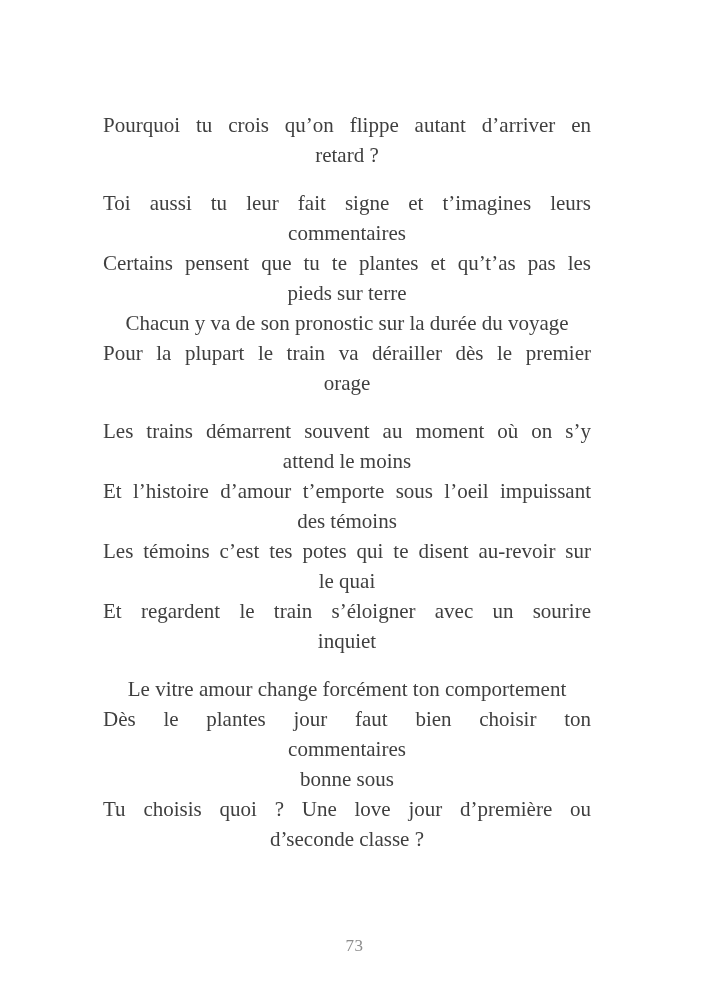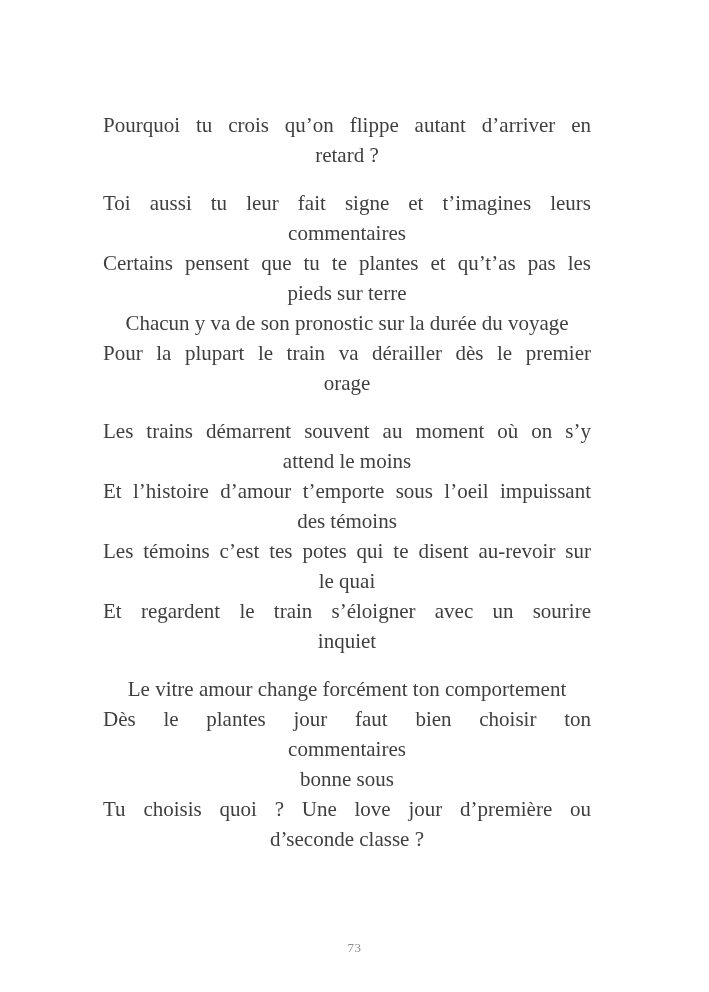--- a/index.html
+++ b/index.html
@@ -38,21 +38,21 @@
     text-align:justify;
     text-align-last:justify;
   }
   .page-footer{
     position:absolute;
     left:0;
     bottom:36px;
     width:100%;
     text-align:center;
     color:var(--pagenum-color);
-    font-size:13px;
+    font-size:17px;
     letter-spacing:0.5px;
   }
 </style>
 </head>
 <body>
 
 <main class="page">
   <section class="lyrics">
       <div class="stanza">
         <div class="line stretch">Pourquoi tu crois qu’on flippe autant d’arriver en</div>

